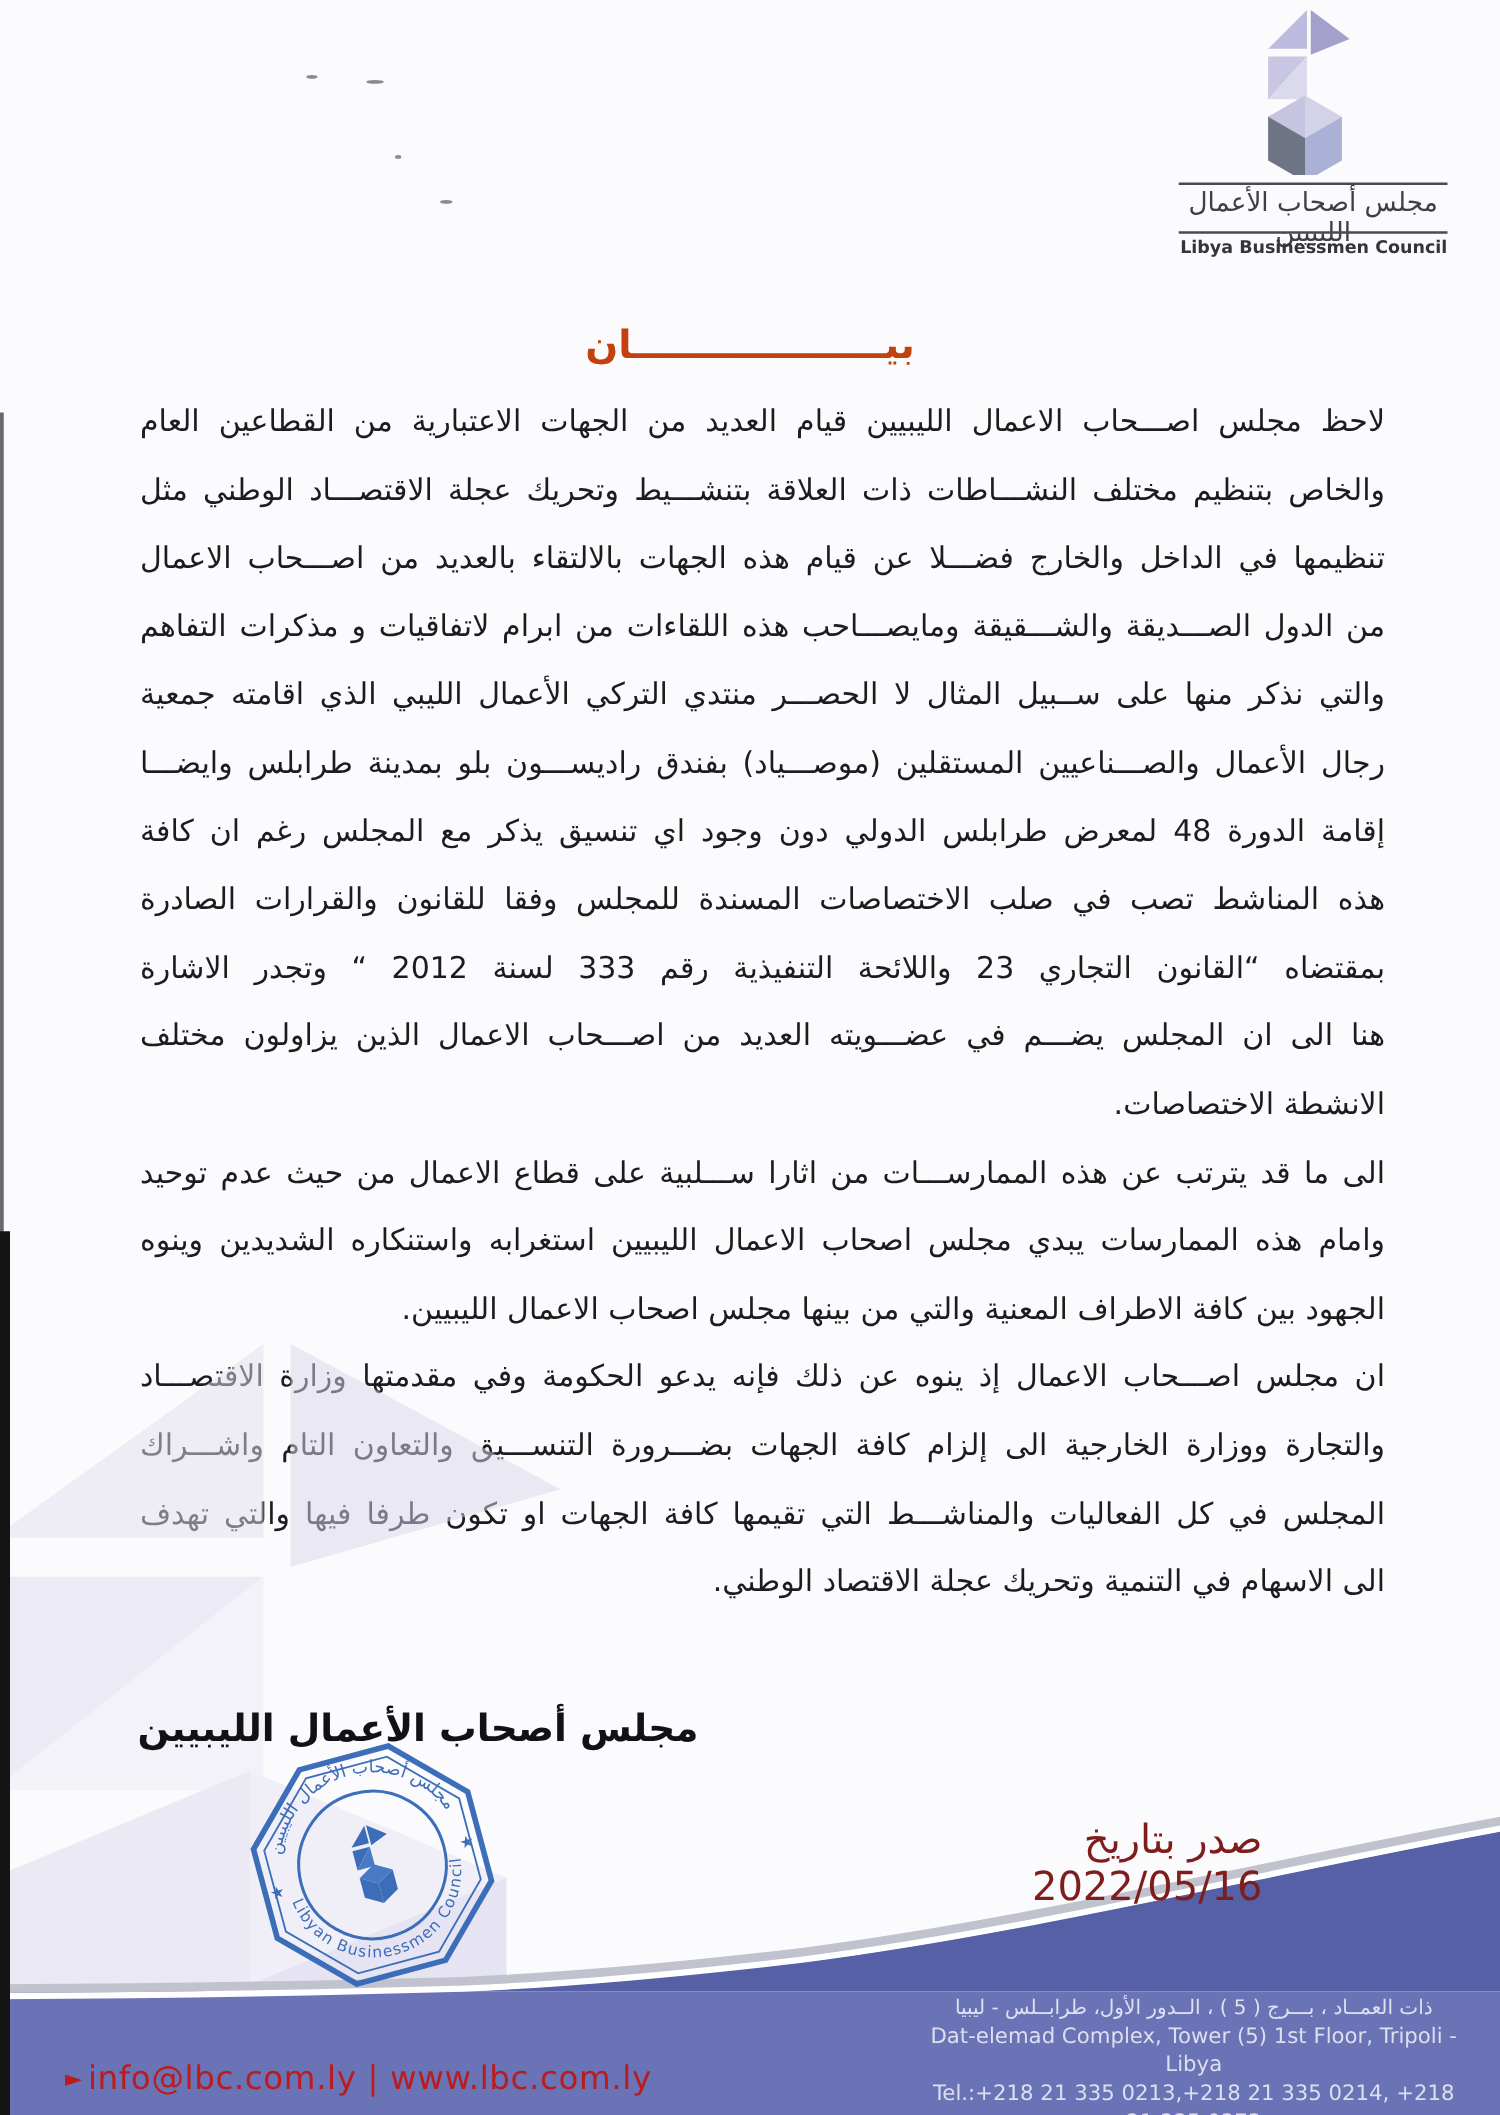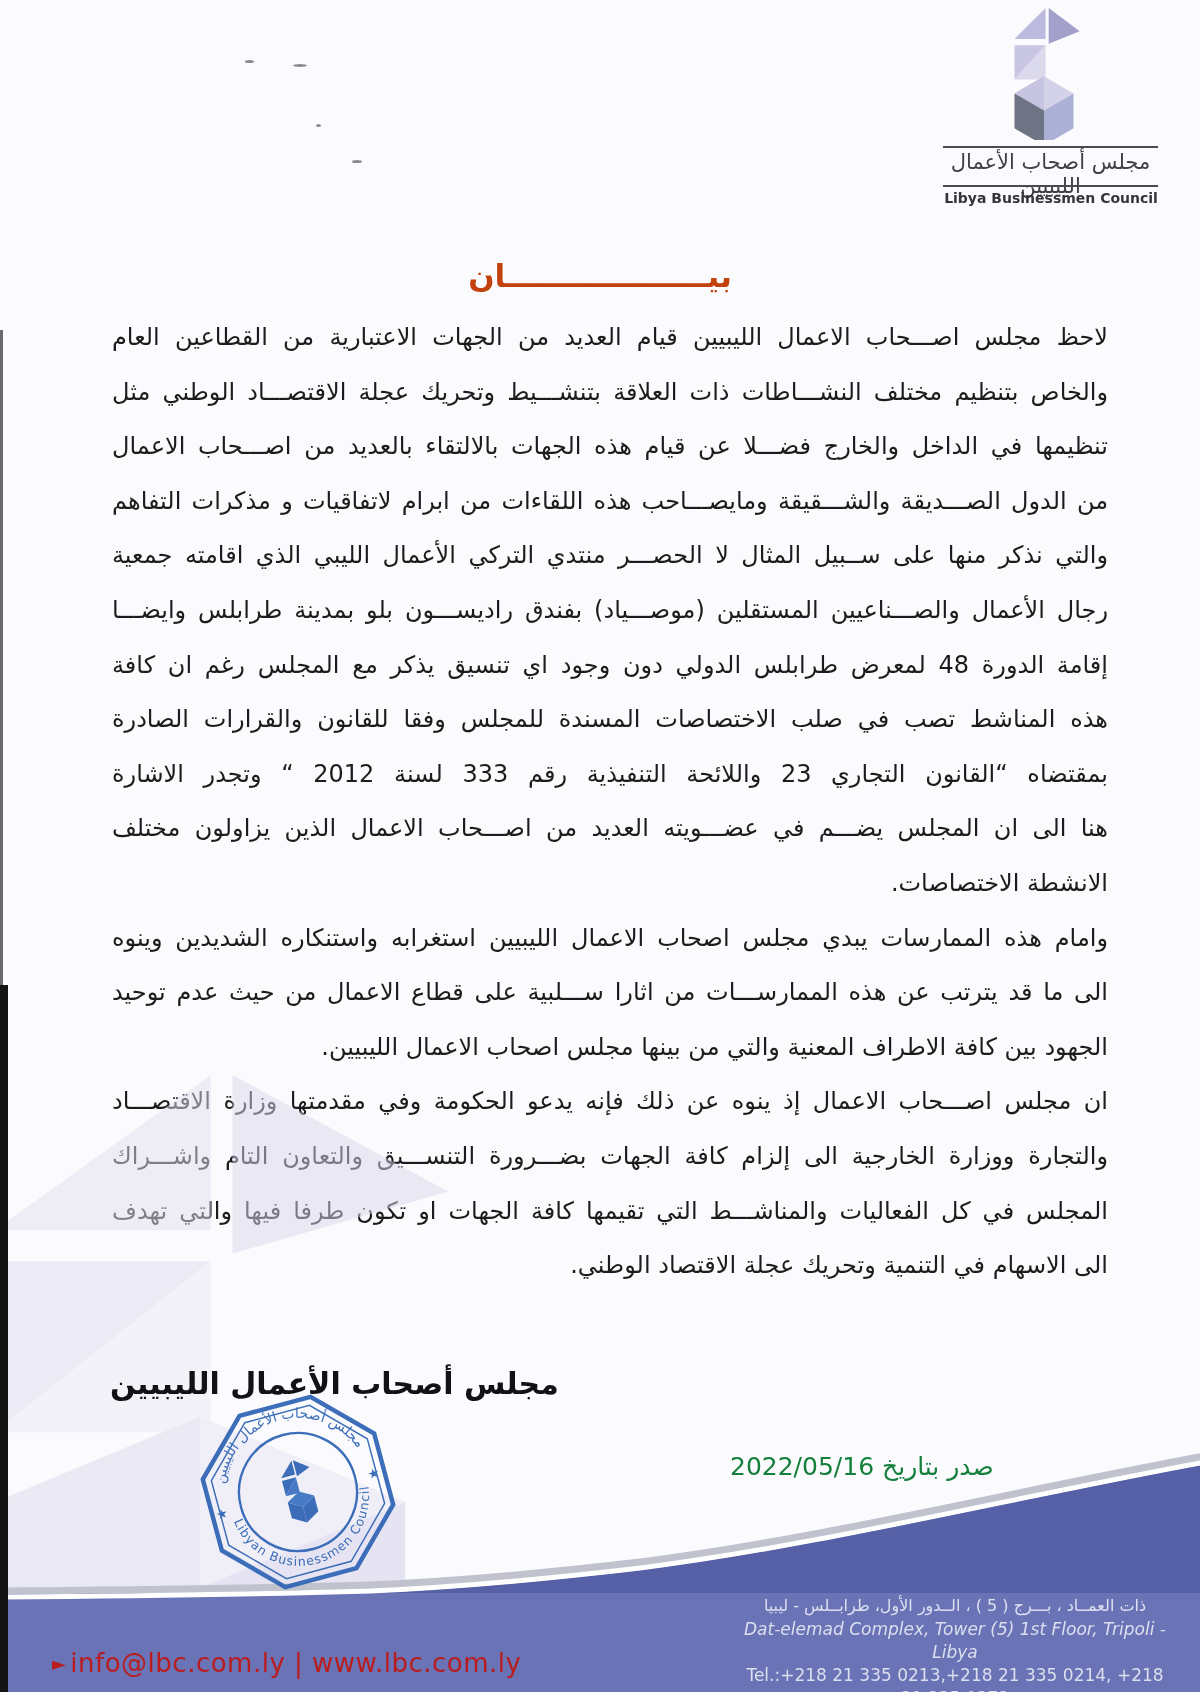--- a/index.html
+++ b/index.html
@@ -26,32 +26,32 @@
   .body{position:absolute;left:112px;top:310px;width:996px;direction:rtl;color:#1c1c1e;
         font-size:24px;}
   .bline{height:54.6px;line-height:54.6px;text-align:justify;text-align-last:justify;overflow:hidden;}
   .blast{text-align-last:right;}
 
   
   .signature{position:absolute;left:110px;top:1366px;font-size:30px;font-weight:bold;
              color:#121216;direction:rtl;z-index:4;}
   .stamp{position:absolute;left:198px;top:1392px;width:200px;height:200px;z-index:3;
          transform:rotate(-15deg);opacity:.92;}
-  .issue-date{position:absolute;left:730px;top:1452px;width:280px;text-align:left;direction:rtl;
-              font-size:25px;color:#15803d;z-index:5;}
+  .issue-date{position:absolute;left:730px;top:1452px;width:280px;text-align:right;direction:rtl;
+              font-size:32px;color:#7f1d1d;z-index:5;}
 
   
   .watermark{position:absolute;left:-70px;top:1075px;width:540px;height:660px;opacity:.5;z-index:1;}
 
   
   .footer-svg{position:absolute;left:0;top:1452px;width:1200px;height:240px;z-index:2;}
   .ft-right{position:absolute;left:735px;top:1594px;width:440px;text-align:center;z-index:6;
             color:#e3e6f2;}
   .ft-ar{font-size:16px;line-height:24px;direction:rtl;color:#dde1f0;}
-  .ft-en{font-size:17px;line-height:23px;color:#dbdfee;font-style:italic;}
+  .ft-en{font-size:17px;line-height:23px;color:#dbdfee;}
   .ft-tel{font-size:17px;line-height:23px;color:#dbdfee;}
   .ft-left{position:absolute;left:52px;top:1648px;font-size:26px;color:#b91c1c;z-index:6;
            letter-spacing:.5px;}
   .ft-left .arrow{font-size:18px;vertical-align:2px;margin-right:4px;}
 </style>
 </head>
 <body>
 
 <div class="page">
 
@@ -95,22 +95,22 @@
       <div class="bline">والخاص بتنظيم مختلف النشـــاطات ذات العلاقة بتنشـــيط وتحريك عجلة الاقتصـــاد الوطني مثل</div>
       <div class="bline">تنظيمها في الداخل والخارج فضـــلا عن قيام هذه الجهات بالالتقاء بالعديد من اصـــحاب الاعمال</div>
       <div class="bline">من الدول الصـــديقة والشـــقيقة ومايصـــاحب هذه اللقاءات من ابرام لاتفاقيات و مذكرات التفاهم</div>
       <div class="bline">والتي نذكر منها على ســبيل المثال لا الحصـــر منتدي التركي الأعمال الليبي الذي اقامته جمعية</div>
       <div class="bline">رجال الأعمال والصـــناعيين المستقلين (موصـــياد) بفندق راديســـون بلو بمدينة طرابلس وايضـــا</div>
       <div class="bline">إقامة الدورة 48 لمعرض طرابلس الدولي دون وجود اي تنسيق يذكر مع المجلس رغم  ان كافة</div>
       <div class="bline">هذه المناشط تصب في صلب الاختصاصات المسندة للمجلس وفقا للقانون والقرارات الصادرة</div>
       <div class="bline">بمقتضاه  “القانون التجاري  23 واللائحة التنفيذية رقم  333 لسنة   2012 “ وتجدر الاشارة</div>
       <div class="bline">هنا الى ان المجلس يضـــم في عضـــويته العديد من اصـــحاب الاعمال الذين يزاولون مختلف</div>
       <div class="bline blast">الانشطة الاختصاصات.</div>
+      <div class="bline">الى ما قد يترتب عن هذه الممارســـات من اثارا ســـلبية على قطاع الاعمال من حيث عدم توحيد</div>
       <div class="bline">وامام هذه الممارسات يبدي مجلس اصحاب الاعمال الليبيين استغرابه واستنكاره الشديدين وينوه</div>
-      <div class="bline">الى ما قد يترتب عن هذه الممارســـات من اثارا ســـلبية على قطاع الاعمال من حيث عدم توحيد</div>
       <div class="bline blast">الجهود بين كافة الاطراف المعنية والتي من بينها مجلس اصحاب الاعمال الليبيين.</div>
       <div class="bline">ان مجلس اصـــحاب الاعمال إذ ينوه عن ذلك فإنه يدعو الحكومة وفي مقدمتها وزارة الاقتصـــاد</div>
       <div class="bline">والتجارة ووزارة الخارجية الى إلزام كافة الجهات بضـــرورة التنســـيق والتعاون التام واشـــراك</div>
       <div class="bline">المجلس في كل الفعاليات والمناشـــط التي تقيمها كافة الجهات او تكون طرفا فيها والتي تهدف</div>
       <div class="bline blast">الى الاسهام في التنمية وتحريك عجلة الاقتصاد الوطني.</div>
     </div>
 
   <div class="signature">مجلس أصحاب الأعمال الليبيين</div>
 
   <svg class="stamp" viewBox="0 0 200 200">

